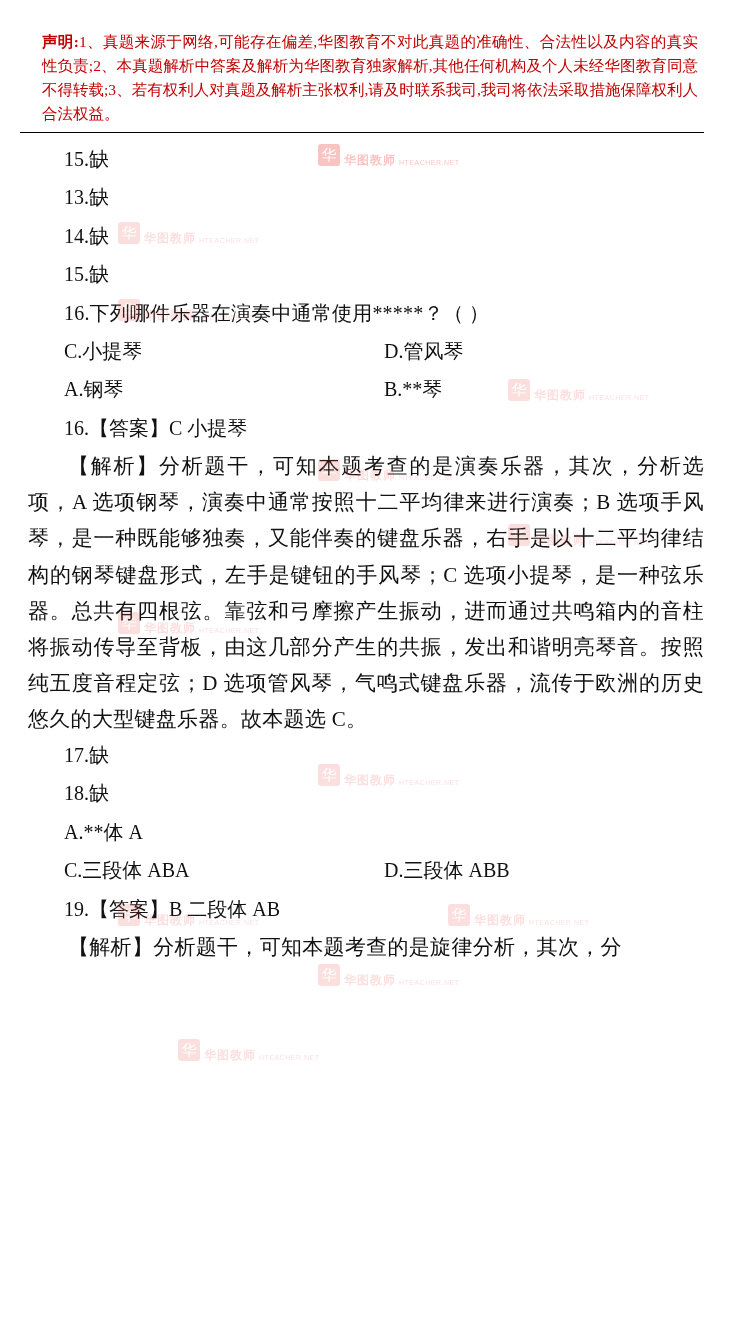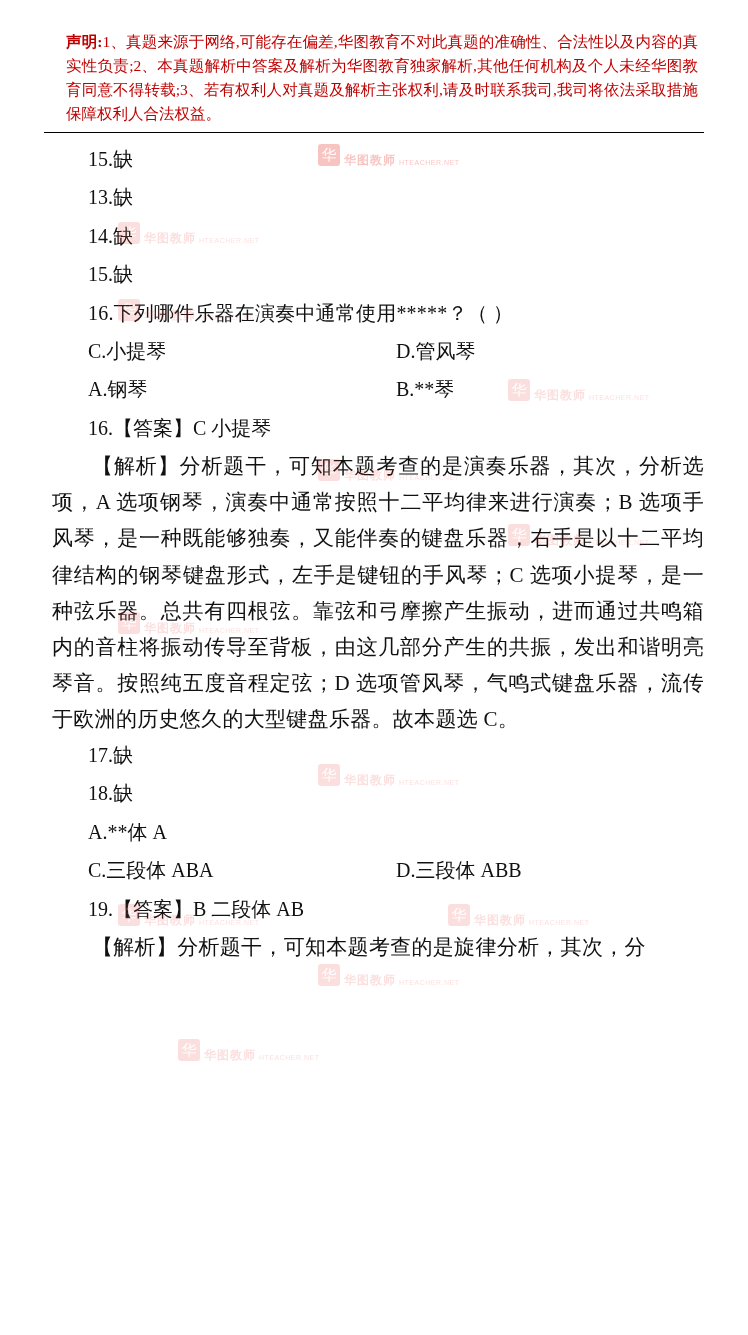--- a/index.html
+++ b/index.html
@@ -14,21 +14,21 @@
     font-family: "Liberation Serif", "DejaVu Serif", serif;
     color: #000000;
     overflow: hidden;
   }
 
   .page {
     position: relative;
     width: 748px;
     height: 1030px;
     box-sizing: border-box;
-    padding: 30px 44px 0 44px;
+    padding: 30px 44px 0 20px;
   }
 
   
   .disclaimer {
     color: #c00000;
     font-size: 15.5px;
     line-height: 1.55;
     text-align: justify;
     margin: 0 0 6px 0;
     padding: 0 6px 0 22px;

